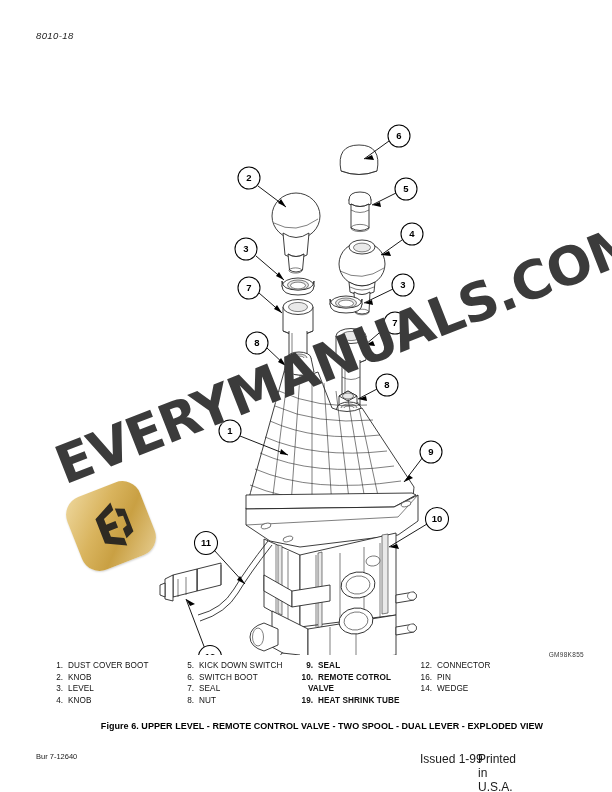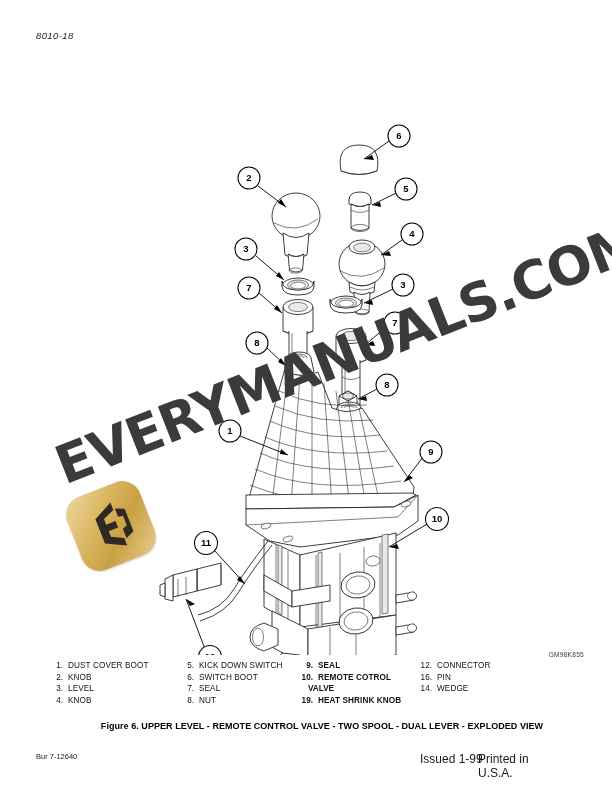--- a/index.html
+++ b/index.html
@@ -69,21 +69,21 @@
   .pl-label{display:inline;font-size:8.2px;letter-spacing:.1px;}
   .pl-cont{display:block;margin-left:12px;font-size:8.2px;line-height:11.6px;}
 
   
   .fig-caption{
     position:absolute;left:0;top:721px;width:612px;text-align:center;
     font-size:9px;font-weight:700;letter-spacing:.05px;color:#000;padding-left:16px;
   }
 
   
-  .footer{position:absolute;left:0;top:752px;width:515px;height:20px;padding-left:22px;}
+  .footer{position:absolute;left:0;top:752px;width:515px;height:20px;}
   .ft-left{position:absolute;left:36px;top:0;font-size:7.5px;color:#1a1a1a;}
   .ft-mid{position:absolute;left:420px;top:0;font-size:12px;color:#1a1a1a;}
   .ft-right{position:absolute;left:478px;top:0;font-size:12px;color:#1a1a1a;}
 
   
   .ln{fill:none;stroke:#1c1c1c;stroke-width:.85;}
   .ln-t{fill:none;stroke:#2a2a2a;stroke-width:.6;}
   .fillw{fill:#ffffff;stroke:#1c1c1c;stroke-width:.85;}
   .fillw-t{fill:#ffffff;stroke:#2a2a2a;stroke-width:.6;}
   .shade{fill:#e9e9e9;stroke:#2a2a2a;stroke-width:.6;}
@@ -451,21 +451,21 @@
 
     <div class="pl-col c3">
       <div class="pl-item">
         <span class="pl-num">9.</span><span class="pl-label">SEAL</span>
       </div>
       <div class="pl-item">
         <span class="pl-num">10.</span><span class="pl-label">REMOTE COTROL</span>
         <span class="pl-cont">VALVE</span>
       </div>
       <div class="pl-item">
-        <span class="pl-num">19.</span><span class="pl-label">HEAT SHRINK KNOB</span>
+        <span class="pl-num">19.</span><span class="pl-label">HEAT SHRINK TUBE</span>
       </div>
     </div>
 
     <div class="pl-col c4">
       <div class="pl-item">
         <span class="pl-num">12.</span><span class="pl-label">CONNECTOR</span>
       </div>
       <div class="pl-item">
         <span class="pl-num">16.</span><span class="pl-label">PIN</span>
       </div>

